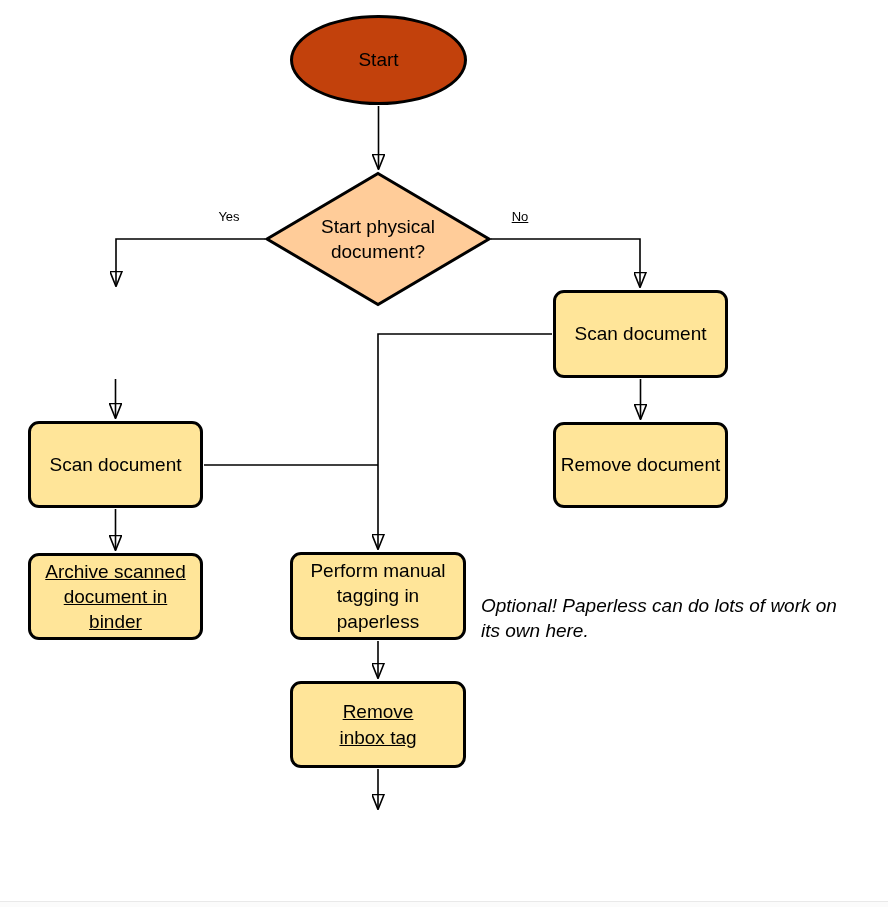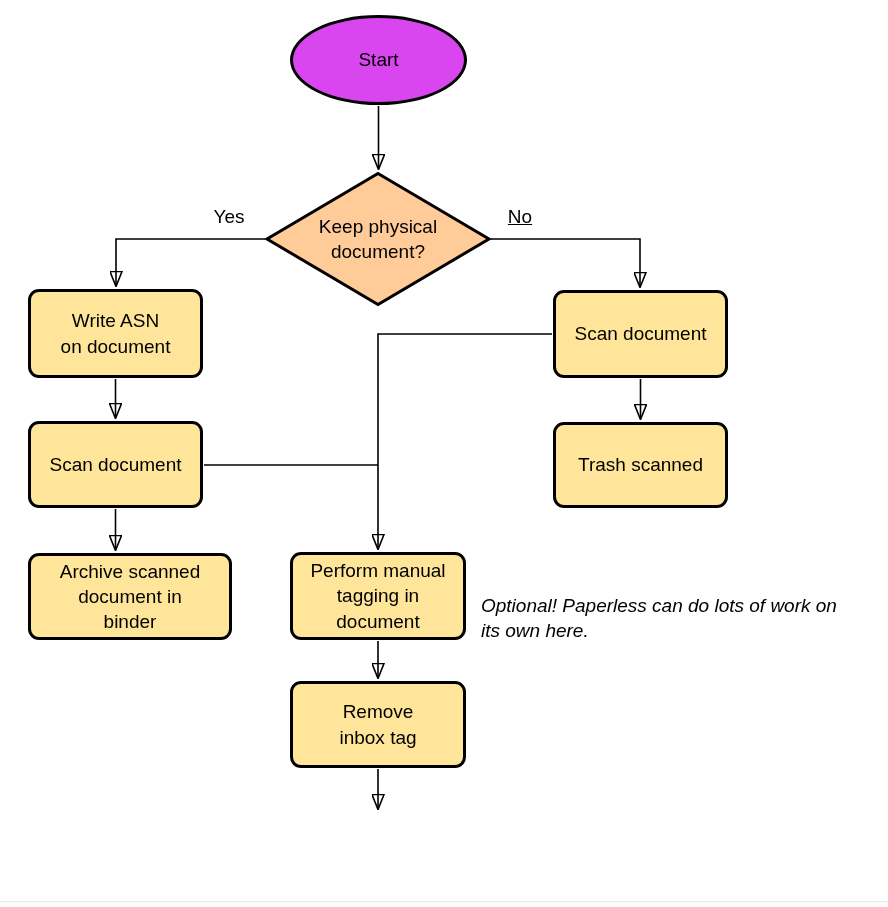--- a/index.html
+++ b/index.html
@@ -30,21 +30,21 @@
     text-align: center;
     font-size: 19px;
     line-height: 1.32;
     box-sizing: border-box;
   }
   .node-label {
     white-space: pre-line;
     display: block;
   }
   .terminator {
-    background: #d946ef;
+    background: #c2410c;
     border: 3px solid #000000;
     border-radius: 50%;
   }
   .process {
     background: #FFE599;
     border: 3px solid #000000;
     border-radius: 11px;
   }
   .diamond-wrap { background: transparent; }
   .diamond-wrap svg { position: absolute; left: 0; top: 0; overflow: visible; }
@@ -52,21 +52,21 @@
     position: absolute;
     inset: 0;
     display: flex;
     align-items: center;
     justify-content: center;
     text-align: center;
     white-space: pre-line;
   }
   .edge-label {
     position: absolute;
-    font-size: 19px;
+    font-size: 13px;
     line-height: 21px;
     text-align: center;
     white-space: pre;
   }
   .annotation {
     position: absolute;
     font-size: 19px;
     line-height: 25px;
     font-style: italic;
     white-space: pre-line;
@@ -84,25 +84,25 @@
     top: 902px;
     height: 5px;
     background: #fbfbfb;
   }
 
   
   #node-start      { left: 290px; top: 15px;  width: 177px; height: 90px; }
   #node-decision   { left: 265px; top: 172px; width: 226px; height: 134px; }
   #node-write-asn  { left: 28px;  top: 289px; width: 175px; height: 89px; }
   #node-scan-left  { left: 28px;  top: 421px; width: 175px; height: 87px; }
-  #node-archive    { left: 28px;  top: 553px; width: 204px; height: 87px; }
+  #node-archive    { left: 28px;  top: 553px; width: 175px; height: 87px; text-decoration: underline; }
   #node-scan-right { left: 553px; top: 290px; width: 175px; height: 88px; }
   #node-trash      { left: 553px; top: 422px; width: 175px; height: 86px; }
   #node-perform    { left: 290px; top: 552px; width: 176px; height: 88px; }
-  #node-remove     { left: 290px; top: 681px; width: 176px; height: 87px; }
+  #node-remove     { left: 290px; top: 681px; width: 176px; height: 87px; text-decoration: underline; }
   #node-end        { left: 289px; top: 812px; width: 178px; height: 83px; }
   #label-yes       { left: 199px; top: 206px; width: 60px; }
   #label-no        { left: 495px; top: 206px; width: 50px; text-decoration: underline; }
   #annotation-opt  { left: 481px; top: 593px; width: 410px; }
 </style>
 </head>
 <body>
 
 <div id="canvas">
 
@@ -125,51 +125,47 @@
   </svg>
 
   <div id="node-start" class="node terminator">
     <span class="node-label">Start</span>
   </div>
 
   <div id="node-decision" class="node diamond-wrap">
     <svg width="226" height="134" viewBox="0 0 226 134">
       <polygon points="113,1.5 224,67 113,132.5 2,67" fill="#FFCC99" stroke="#000000" stroke-width="3" stroke-linejoin="miter"></polygon>
     </svg>
-    <div class="diamond-label">Keep physical
+    <div class="diamond-label">Start physical
 document?</div>
   </div>
 
-  <div id="node-write-asn" class="node process">
-    <span class="node-label">Write ASN
-on document</span>
-  </div>
 
   <div id="node-scan-left" class="node process">
     <span class="node-label">Scan document</span>
   </div>
 
   <div id="node-archive" class="node process">
     <span class="node-label">Archive scanned
 document in
 binder</span>
   </div>
 
   <div id="node-scan-right" class="node process">
     <span class="node-label">Scan document</span>
   </div>
 
   <div id="node-trash" class="node process">
-    <span class="node-label">Trash scanned</span>
+    <span class="node-label">Remove document</span>
   </div>
 
   <div id="node-perform" class="node process">
     <span class="node-label">Perform manual
 tagging in
-document</span>
+paperless</span>
   </div>
 
   <div id="node-remove" class="node process">
     <span class="node-label">Remove
 inbox tag</span>
   </div>
 
 
   <div id="label-yes" class="edge-label">Yes</div>
   <div id="label-no" class="edge-label">No</div>

